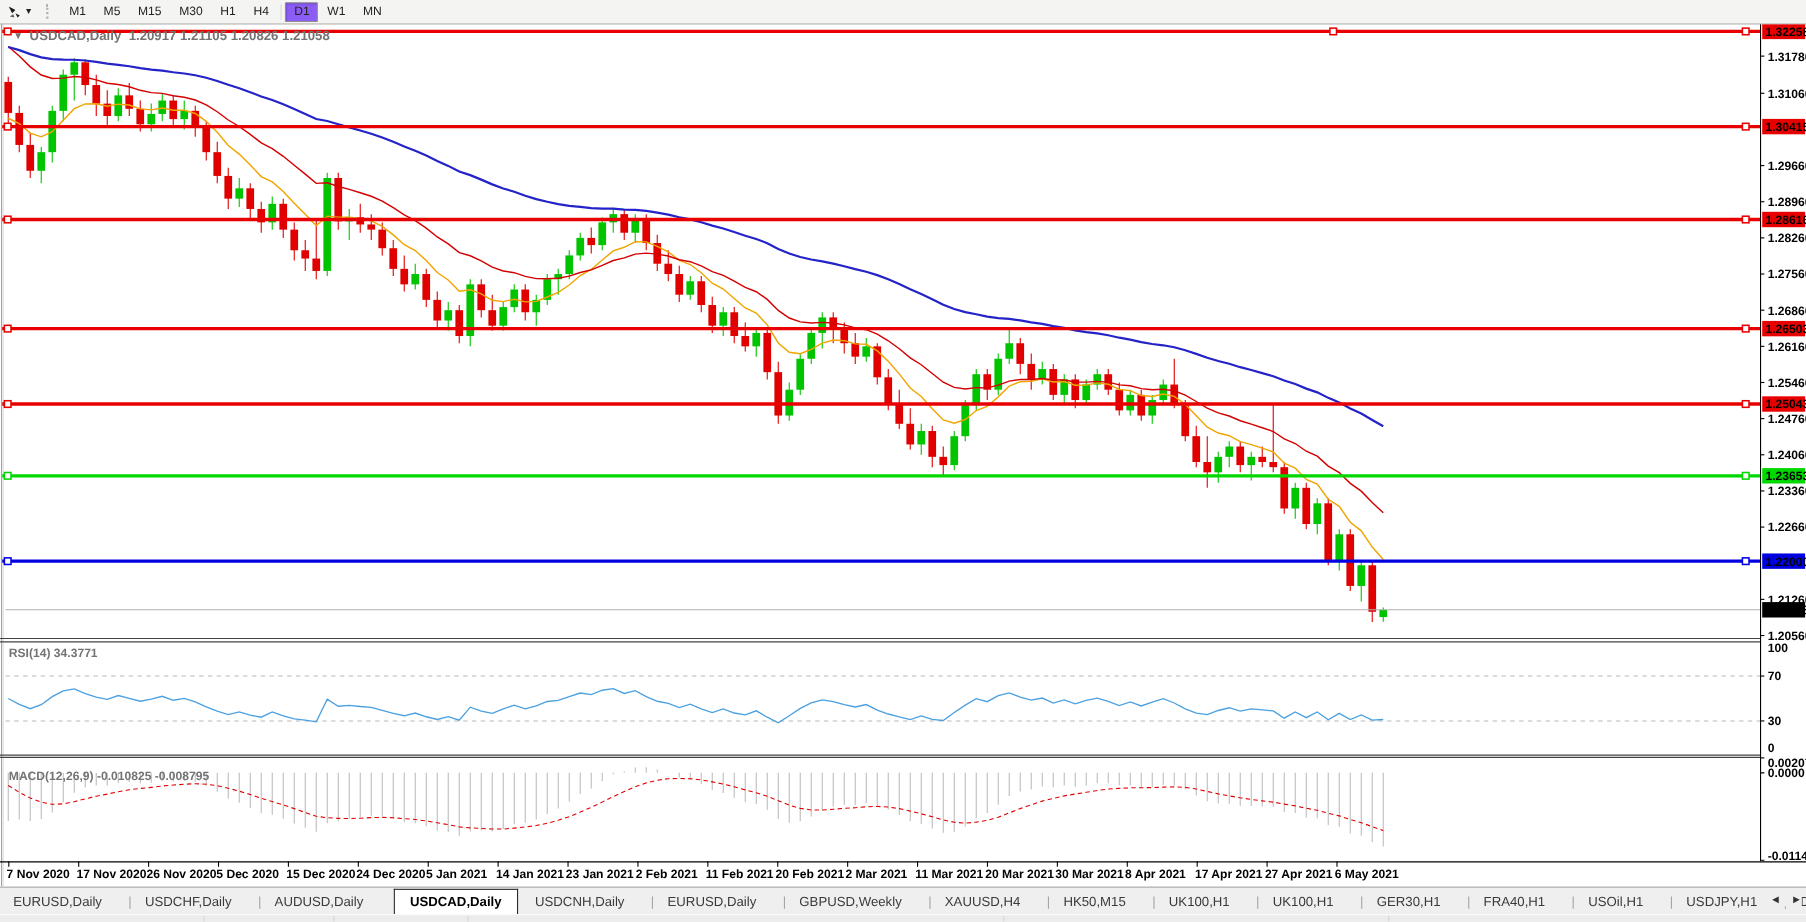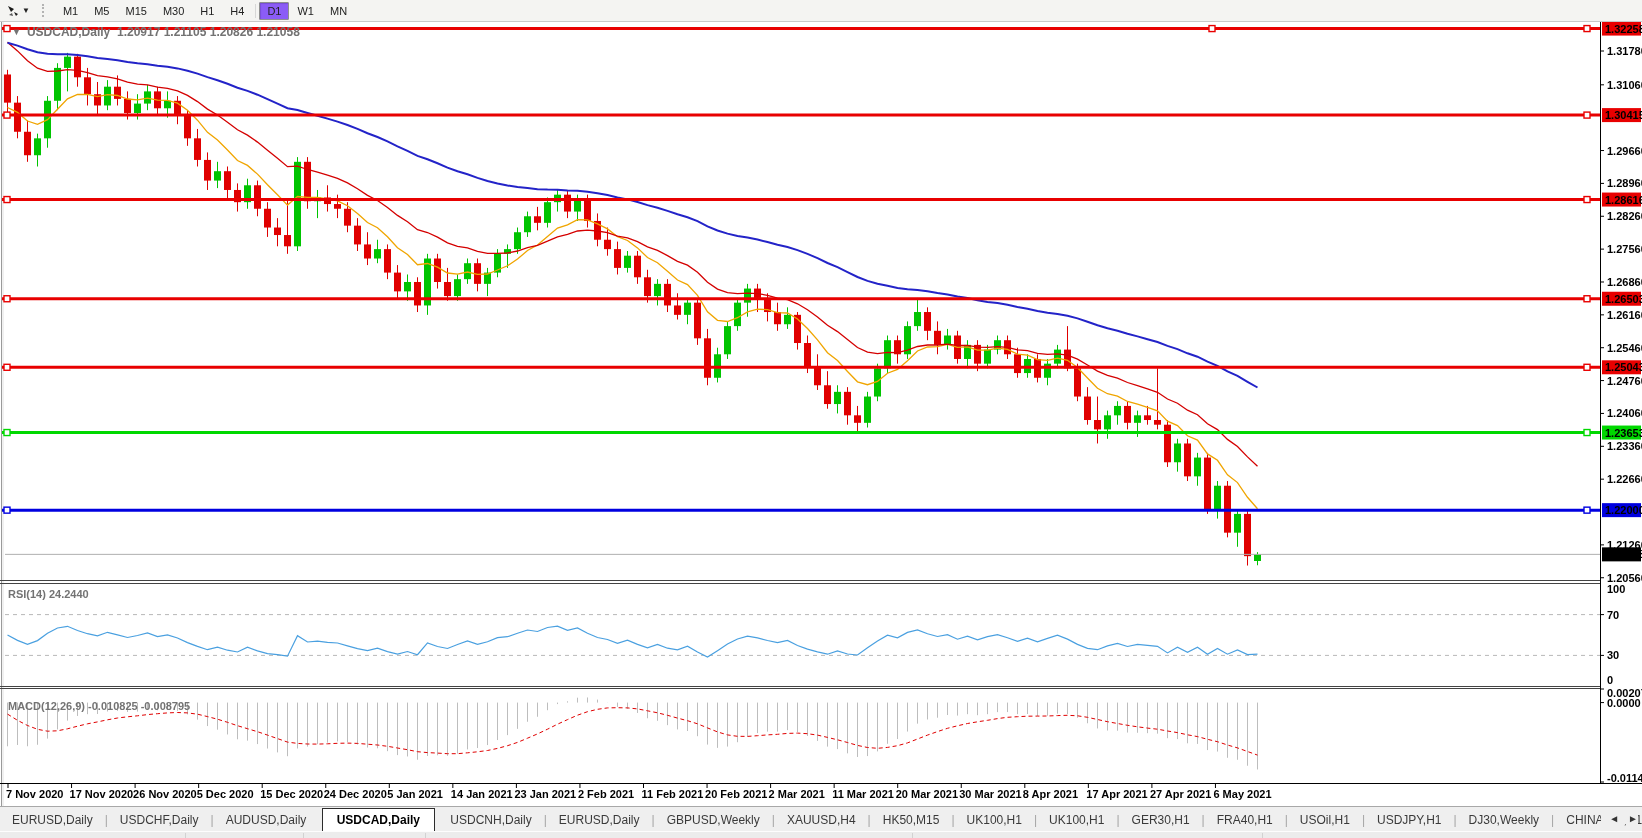--- a/index.html
+++ b/index.html
@@ -17,21 +17,21 @@
   
   .ov{position:absolute;z-index:4;color:#737373;font-weight:700;white-space:nowrap;}
   .chart-title{left:12px;top:25px;font-size:12px;}
   .chart-title .tri{font-size:9px;margin-right:6px;position:relative;top:-1px;}
   .ind-label{font-size:11px;}
   .rsi-label{left:8px;top:588px;}
   .macd-label{left:8px;top:700px;}
   
   .tabbar{position:absolute;left:0;top:806px;width:1642px;height:25px;background:#efefef;
           border-top:1px solid #a8a8a8;display:flex;align-items:flex-end;z-index:5;}
-  .tab{font-size:12px;color:#3a3a3a;padding:4px 12px 5px 12px;white-space:nowrap;}
+  .tab{font-size:12px;color:#3a3a3a;padding:4px 24px 5px 12px;white-space:nowrap;}
   .tab.active{background:#fff;border:1px solid #2b2b2b;border-bottom:none;font-weight:700;color:#000;
               padding:4px 14px 6px 14px;margin-bottom:-1px;}
   .tab-sep{color:#a5a5a5;font-size:12px;padding:4px 0 5px 0;}
   .tab-scroll{position:absolute;right:4px;top:6px;display:flex;gap:9px;font-size:10px;color:#333;background:#efefef;padding-left:8px;}
   .bottom-strip{position:absolute;left:0;top:831px;width:1642px;height:7px;background:#ececec;border-top:1px solid #fdfdfd;z-index:5;}
   .bottom-strip i{position:absolute;top:1px;width:1px;height:6px;background:#d2d2d2;}
   svg{position:absolute;left:0;top:0;z-index:1;}
   svg text{font-family:"Liberation Sans",sans-serif;font-size:11px;font-weight:700;fill:#000;}
 </style>
 </head>
@@ -59,21 +59,21 @@
         <div class="tb-sep"></div>
         <div class="tf-btn active">D1</div>
         <div class="tf-btn">W1</div>
         <div class="tf-btn">MN</div>
       </div>
   </div>
 
   <div class="ov chart-title">
     <span class="tri">▼</span><span>USDCAD,Daily</span>&nbsp;&nbsp;<span>1.20917 1.21105 1.20826 1.21058</span>
   </div>
-  <div class="ov ind-label rsi-label">RSI(14) 24.2440</div>
+  <div class="ov ind-label rsi-label">RSI(14) 34.3771</div>
   <div class="ov ind-label macd-label">MACD(12,26,9) -0.010825 -0.008795</div>
 
   <svg id="chart-svg" width="1642" height="806">
       <g>
         <line x1="1.5" y1="21" x2="1.5" y2="806" stroke="#9a9a9a"></line>
         <line x1="3" y1="21" x2="3" y2="806" stroke="#e2e2e2"></line>
         <line x1="0" y1="21.5" x2="1642" y2="21.5" stroke="#555555"></line>
       </g>
       <g>
         <line x1="7.5" y1="69.79101463907051" x2="7.5" y2="112.04240282685502" stroke="#e00000" stroke-width="1"></line>

